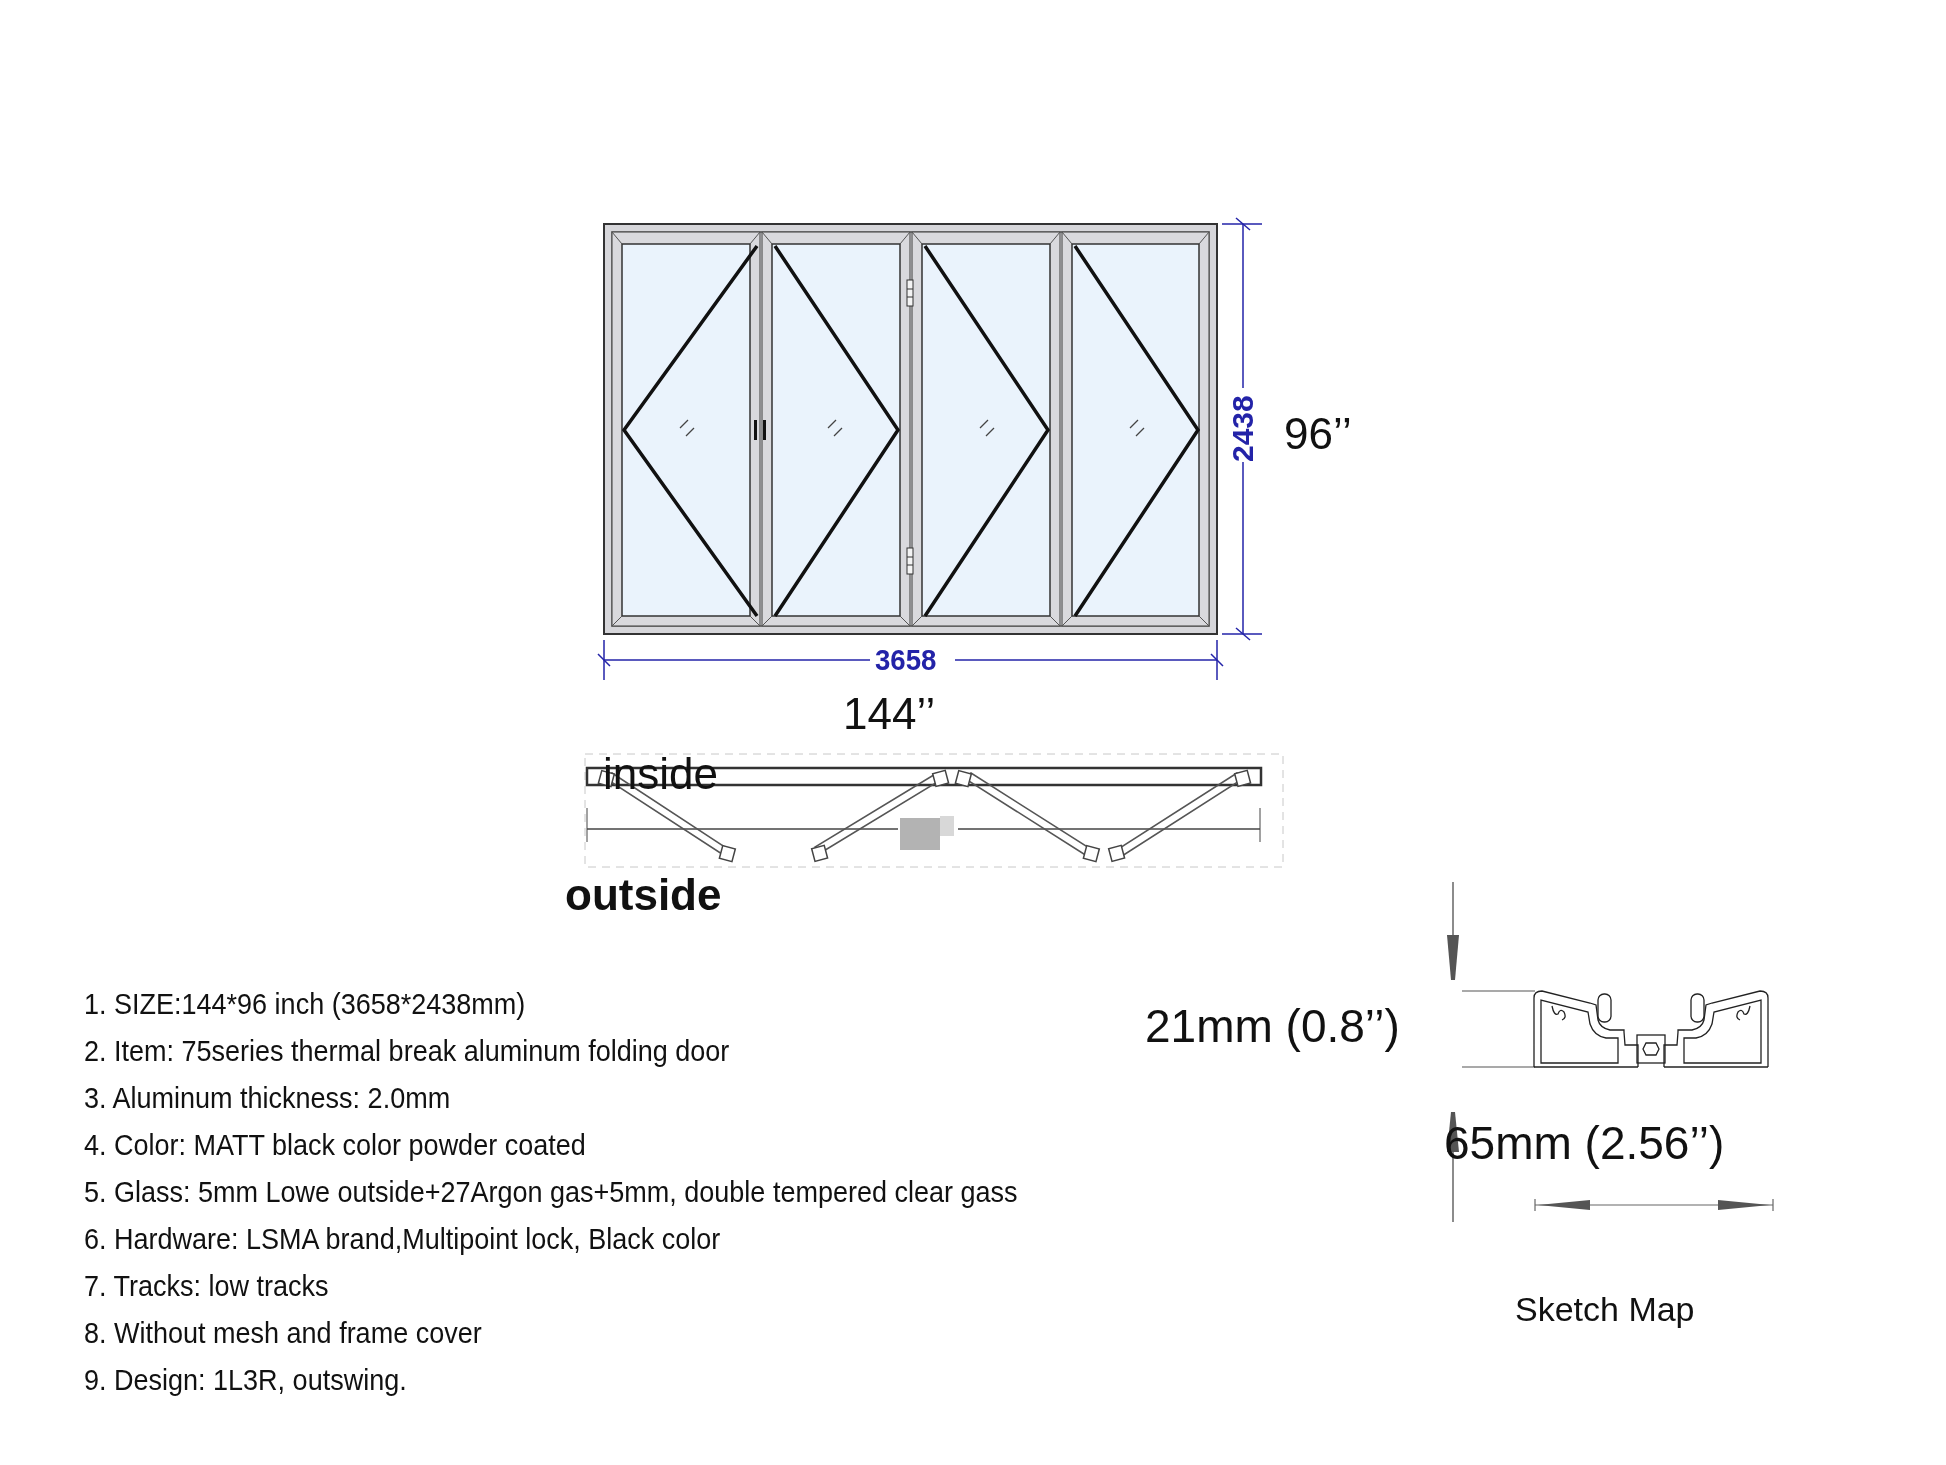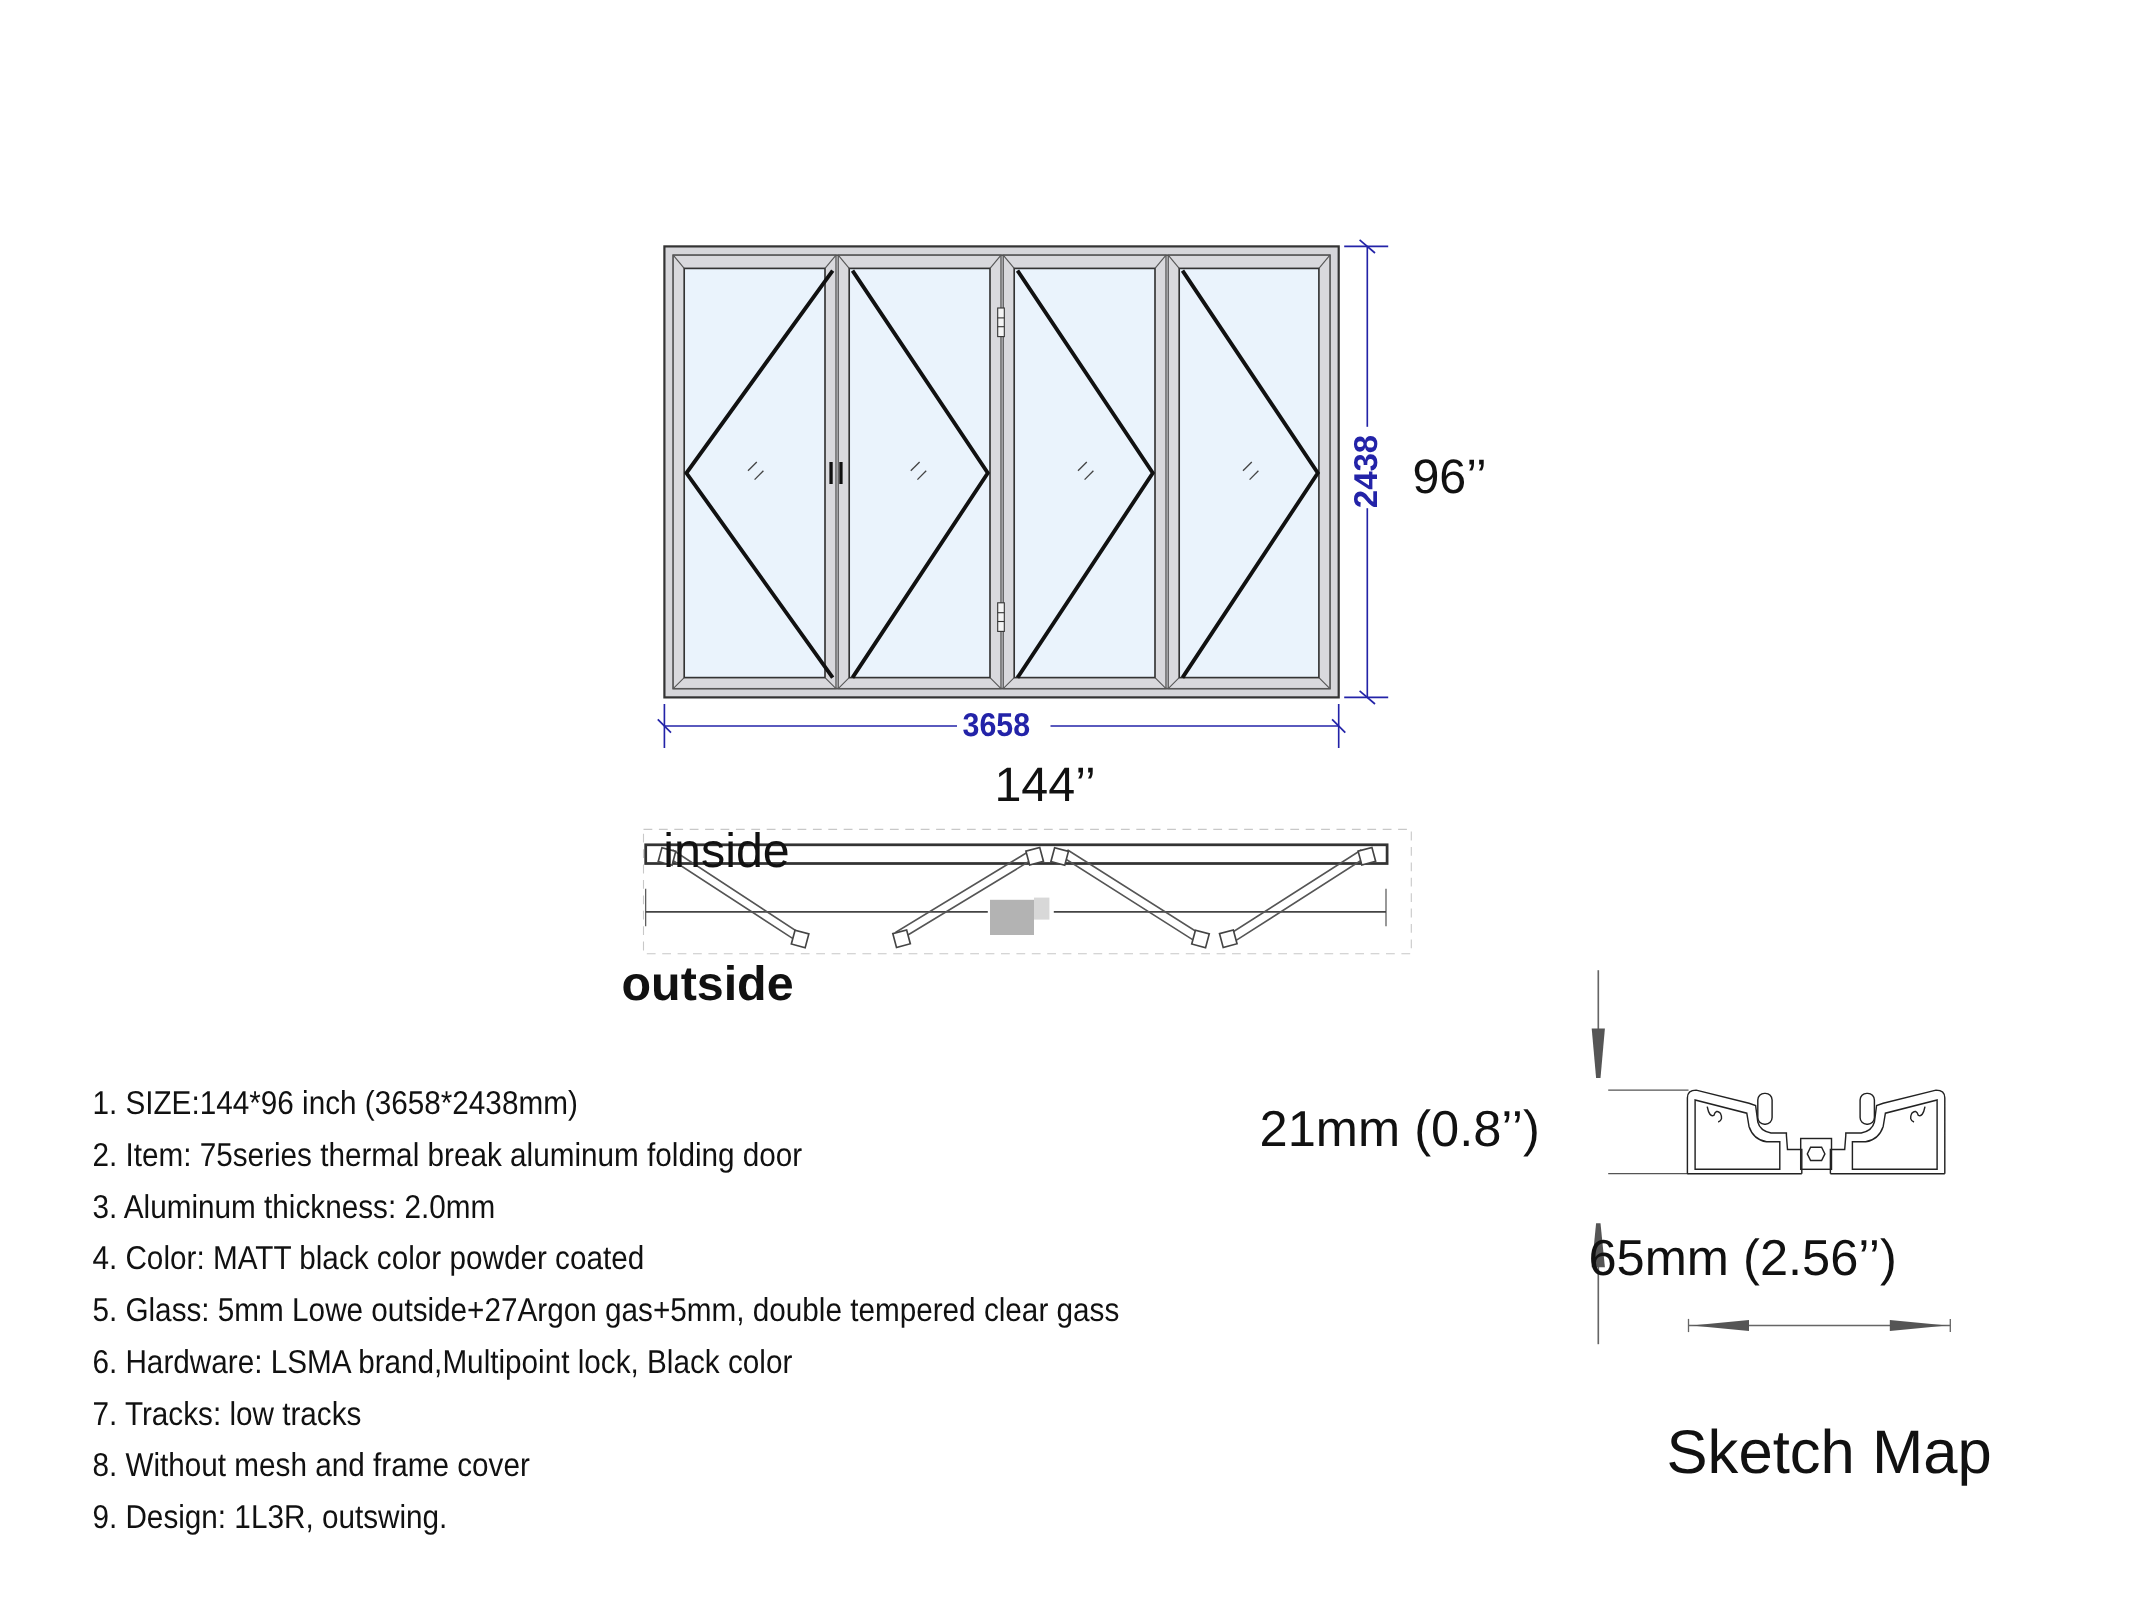--- a/index.html
+++ b/index.html
@@ -165,28 +165,28 @@
     <line x1="1773" y1="1199" x2="1773" y2="1211" stroke="#666" stroke-width="1.2"></line>
     <polygon points="1538,1205 1590,1200 1590,1210" fill="#555"></polygon>
     <polygon points="1770,1205 1718,1200 1718,1210" fill="#555"></polygon>
   </g>
 </svg>
 
 <div class="lbl dim-blue" style="left:1228px; top:462px; font-size:30px; transform: rotate(-90deg);">2438</div>
 <div class="lbl" style="left:1284px; top:412px; font-size:44px;">96’’</div>
 
 <div class="lbl dim-blue" style="left:875px; top:645px; font-size:30px; transform: scaleX(0.92);">3658</div>
-<div class="lbl" style="left:904px; top:692px; font-size:44px;">144’’</div>
+<div class="lbl" style="left:843px; top:692px; font-size:44px;">144’’</div>
 
 <div class="lbl" style="left:603px; top:752px; font-size:44px;">inside</div>
 <div class="lbl" style="left:565px; top:873px; font-size:44px;font-weight:bold;">outside</div>
 
 <div class="lbl" style="left:1145px; top:1003px; font-size:46px;">21mm (0.8’’)</div>
 <div class="lbl" style="left:1444px; top:1120px; font-size:46px;">65mm (2.56’’)</div>
-<div class="lbl" style="left:1515px; top:1292px; font-size:56px;">Sketch Map</div>
+<div class="lbl" style="left:1515px; top:1292px; font-size:34px;">Sketch Map</div>
 
 <ul class="spec-list">
   <li>1. SIZE:144*96 inch (3658*2438mm)</li>
   <li>2. Item: 75series thermal break aluminum folding door</li>
   <li>3. Aluminum thickness: 2.0mm</li>
   <li>4. Color: MATT black color powder coated</li>
   <li>5. Glass: 5mm Lowe outside+27Argon gas+5mm, double tempered clear gass</li>
   <li>6. Hardware: LSMA brand,Multipoint lock, Black color</li>
   <li>7. Tracks: low tracks</li>
   <li>8. Without mesh and frame cover</li>

